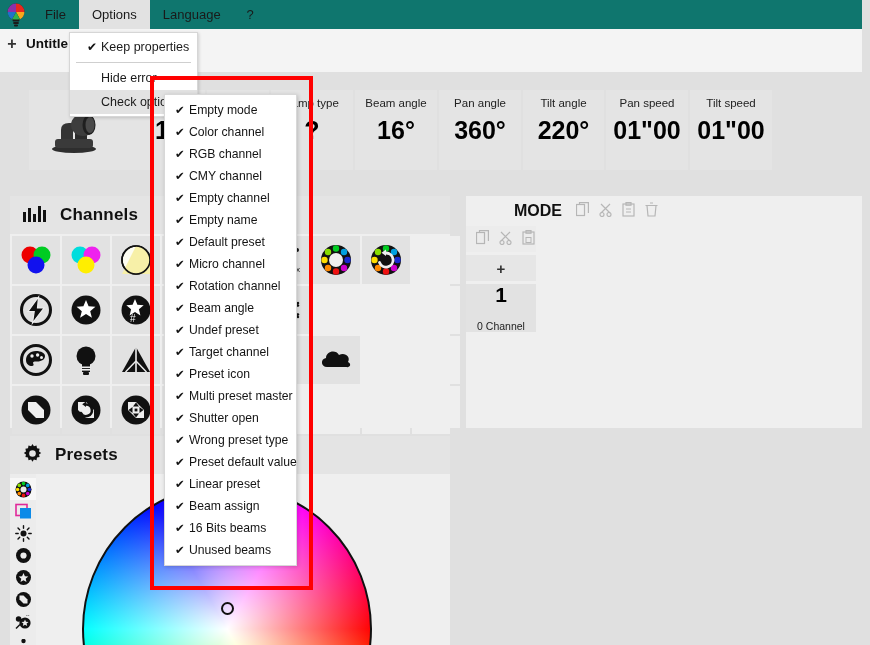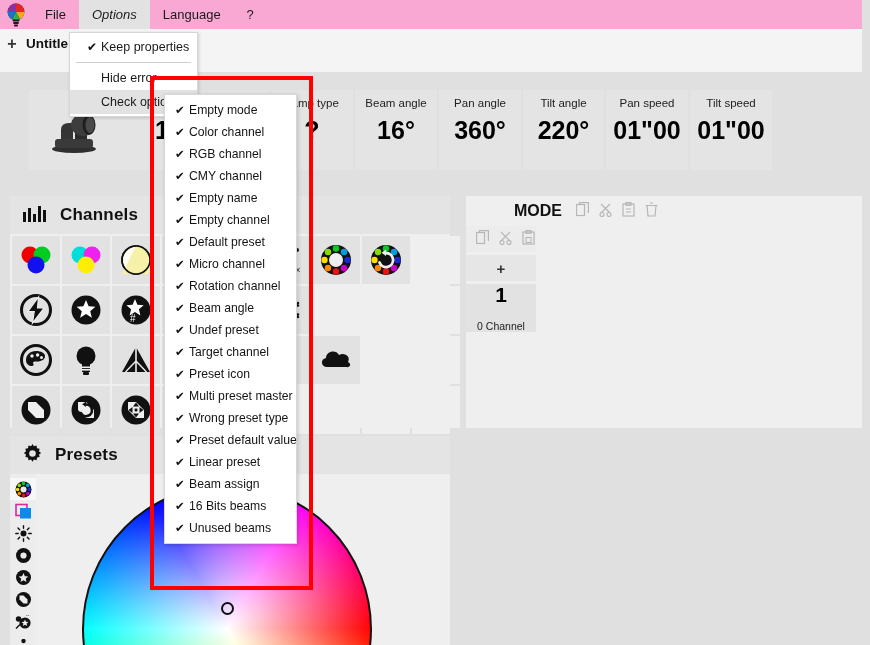--- a/index.html
+++ b/index.html
@@ -9,28 +9,28 @@
     overflow: hidden;
     background: #e0e0e0;
     font-family: "Liberation Sans", sans-serif;
     -webkit-font-smoothing: antialiased;
   }
   #app { position: relative; width: 870px; height: 645px; background: #e0e0e0; }
 
   
   .menubar {
     position: absolute; left: 0; top: 0; width: 870px; height: 29px;
-    background: #f9a8d4; display: flex; align-items: center;
+    background: #0f766e; display: flex; align-items: center;
   }
   .logo { width: 32px; height: 29px; display: flex; align-items: center; justify-content: center; }
   .menu-item {
     height: 29px; line-height: 29px; padding: 0 13px;
     font-size: 13px; color: #1a1a1a; cursor: default;
   }
-  .menu-item.active { background: #e2e2e2; font-style: italic; }
+  .menu-item.active { background: #e2e2e2; }
 
   
   .tabbar {
     position: absolute; left: 0; top: 29px; width: 870px; height: 29px;
     background: #f4f4f4; display: flex; align-items: center;
   }
   .tab-plus { width: 24px; text-align: center; font-size: 16px; color: #333; font-weight: 600; }
   .tab-title { font-size: 13.5px; font-weight: bold; color: #111; padding-left: 2px; }
 
   .topstrip {
@@ -647,30 +647,31 @@
       <span class="dd1-check"></span><span>Check options</span>
       <span class="dd1-arrow"></span>
     </div>
   </div>
 
   <div class="submenu">
     <div class="sub-item"><span class="sub-check">✔</span><span>Empty mode</span></div>
     <div class="sub-item"><span class="sub-check">✔</span><span>Color channel</span></div>
     <div class="sub-item"><span class="sub-check">✔</span><span>RGB channel</span></div>
     <div class="sub-item"><span class="sub-check">✔</span><span>CMY channel</span></div>
+    <div class="sub-item"><span class="sub-check">✔</span><span>Empty channel</span></div>
     <div class="sub-item"><span class="sub-check">✔</span><span>Empty name</span></div>
-    <div class="sub-item"><span class="sub-check">✔</span><span>Empty channel</span></div>
     <div class="sub-item"><span class="sub-check">✔</span><span>Default preset</span></div>
     <div class="sub-item"><span class="sub-check">✔</span><span>Micro channel</span></div>
     <div class="sub-item"><span class="sub-check">✔</span><span>Rotation channel</span></div>
     <div class="sub-item"><span class="sub-check">✔</span><span>Beam angle</span></div>
     <div class="sub-item"><span class="sub-check">✔</span><span>Undef preset</span></div>
     <div class="sub-item"><span class="sub-check">✔</span><span>Target channel</span></div>
     <div class="sub-item"><span class="sub-check">✔</span><span>Preset icon</span></div>
     <div class="sub-item"><span class="sub-check">✔</span><span>Multi preset master</span></div>
+    <div class="sub-item"><span class="sub-check">✔</span><span>Shutter open</span></div>
     <div class="sub-item"><span class="sub-check">✔</span><span>Wrong preset type</span></div>
     <div class="sub-item"><span class="sub-check">✔</span><span>Preset default value</span></div>
     <div class="sub-item"><span class="sub-check">✔</span><span>Linear preset</span></div>
     <div class="sub-item"><span class="sub-check">✔</span><span>Beam assign</span></div>
     <div class="sub-item"><span class="sub-check">✔</span><span>16 Bits beams</span></div>
     <div class="sub-item"><span class="sub-check">✔</span><span>Unused beams</span></div>
   </div>
 
   <div class="redbox"></div>
 

